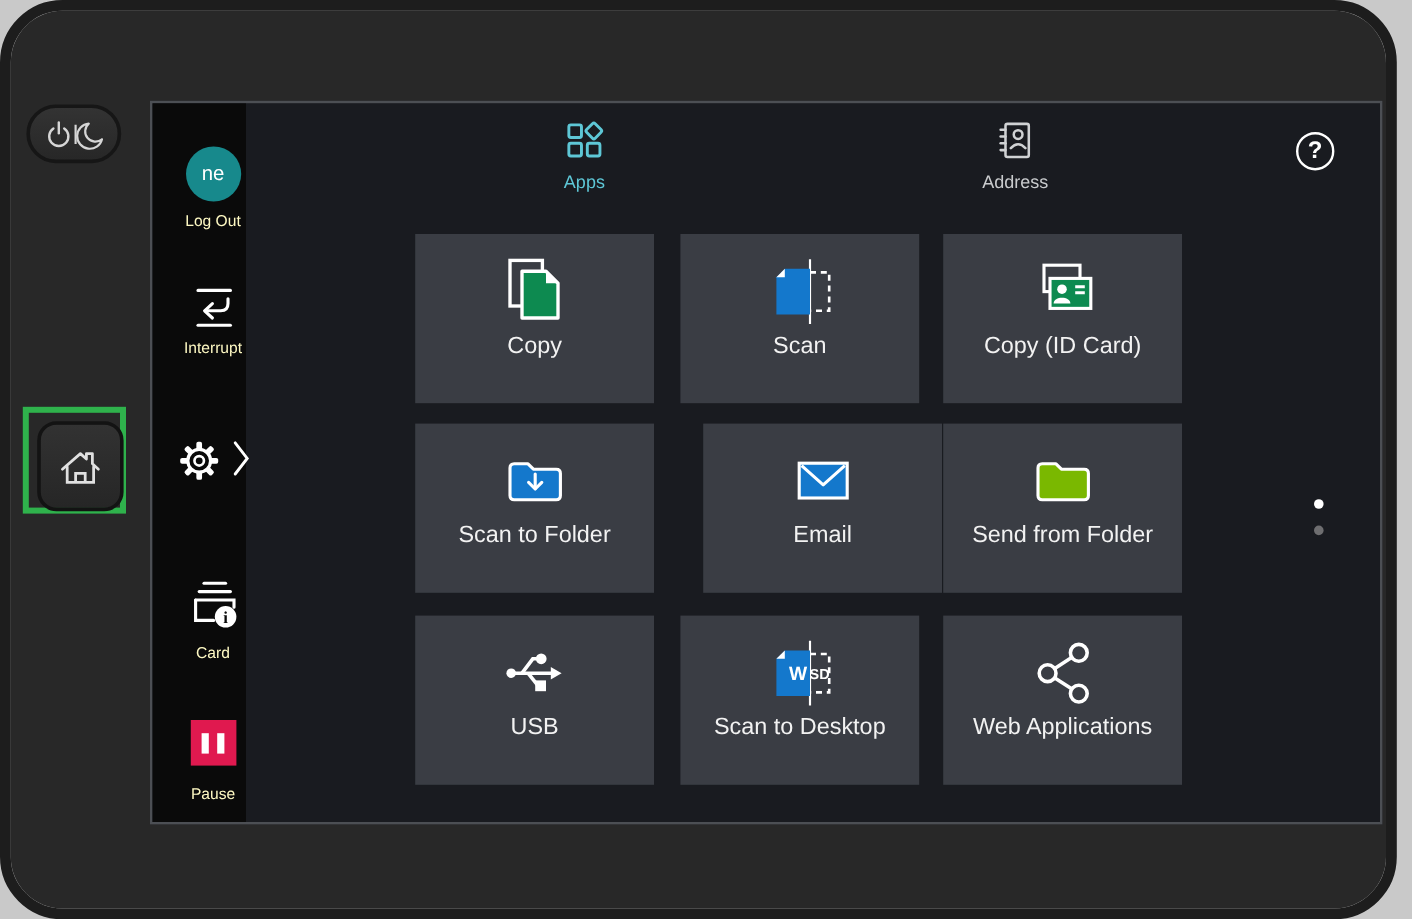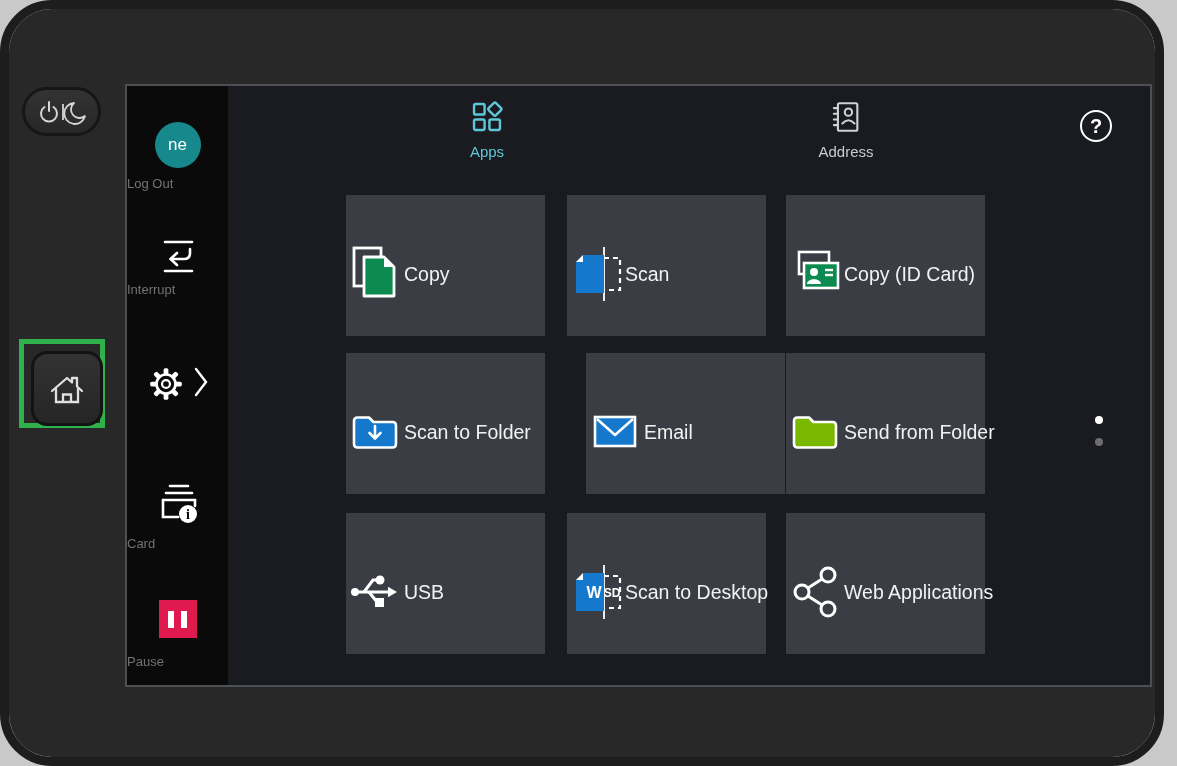--- a/index.html
+++ b/index.html
@@ -17,38 +17,38 @@
     border:5px solid #2fb24c;}
   .home-btn{position:absolute;left:7px;top:7px;width:72px;height:75px;border-radius:16px;
     background:linear-gradient(180deg,#323232,#262626);border:3px solid #131313;box-sizing:border-box;
     display:flex;align-items:center;justify-content:center;}
 
   
   .screen{position:absolute;left:125px;top:84px;width:1023px;height:599px;background:#191b20;
     border:2px solid #4c4f54;box-sizing:content-box;overflow:hidden;}
 
   
-  .sidebar{position:absolute;left:0;top:0;width:101px;height:100%;background:#0a0a0a;}
+  .sidebar{position:absolute;left:0;top:0;width:78px;height:100%;background:#0a0a0a;}
   .sb-item{position:absolute;left:0;width:101px;display:flex;justify-content:center;}
-  .sb-label{position:absolute;left:0;width:101px;text-align:left;color:#737373;font-size:13px;}
+  .sb-label{position:absolute;left:0;width:101px;text-align:center;color:#fef9c3;font-size:13px;}
   .avatar{width:46px;height:46px;border-radius:50%;background:#17898c;color:#fff;font-size:17px;
     display:flex;align-items:center;justify-content:center;}
   .pause-sq{width:38px;height:38px;background:#e0194f;display:flex;align-items:center;justify-content:center;gap:7px;}
   .pause-sq i{display:block;width:6px;height:17px;background:#fff;}
 
   
   .main{position:absolute;left:101px;top:0;right:0;bottom:0;}
   .tab{position:absolute;top:14px;width:140px;text-align:center;cursor:pointer;}
   .tab .tlabel{margin-top:5px;font-size:15px;color:#c9cbcd;}
   .tab.active .tlabel{color:#5ec7d6;}
   .help-btn{position:absolute;left:852px;top:24px;width:32px;height:32px;border:2.6px solid #fff;
     border-radius:50%;color:#fff;font-size:20px;font-weight:bold;display:flex;align-items:center;
     justify-content:center;box-sizing:border-box;}
 
-  .tile{position:absolute;width:199px;height:141px;background:#3a3d44;display:flex;flex-direction:row;
+  .tile{position:absolute;width:199px;height:141px;background:#3a3d44;display:flex;flex-direction:column;
     align-items:center;box-sizing:border-box;padding-top:16px;cursor:pointer;}
   .tile .icn{height:64px;display:flex;align-items:center;justify-content:center;}
   .tile .tilabel{margin-top:2px;font-size:19.5px;color:#f2f2f2;white-space:nowrap;}
 
   .dots{position:absolute;left:867px;top:330px;width:8px;}
   .dot{width:8px;height:8px;border-radius:50%;margin-bottom:14px;}
   .dot.on{background:#ffffff;}
   .dot.off{background:#6e6e70;}
 </style>
 </head>

